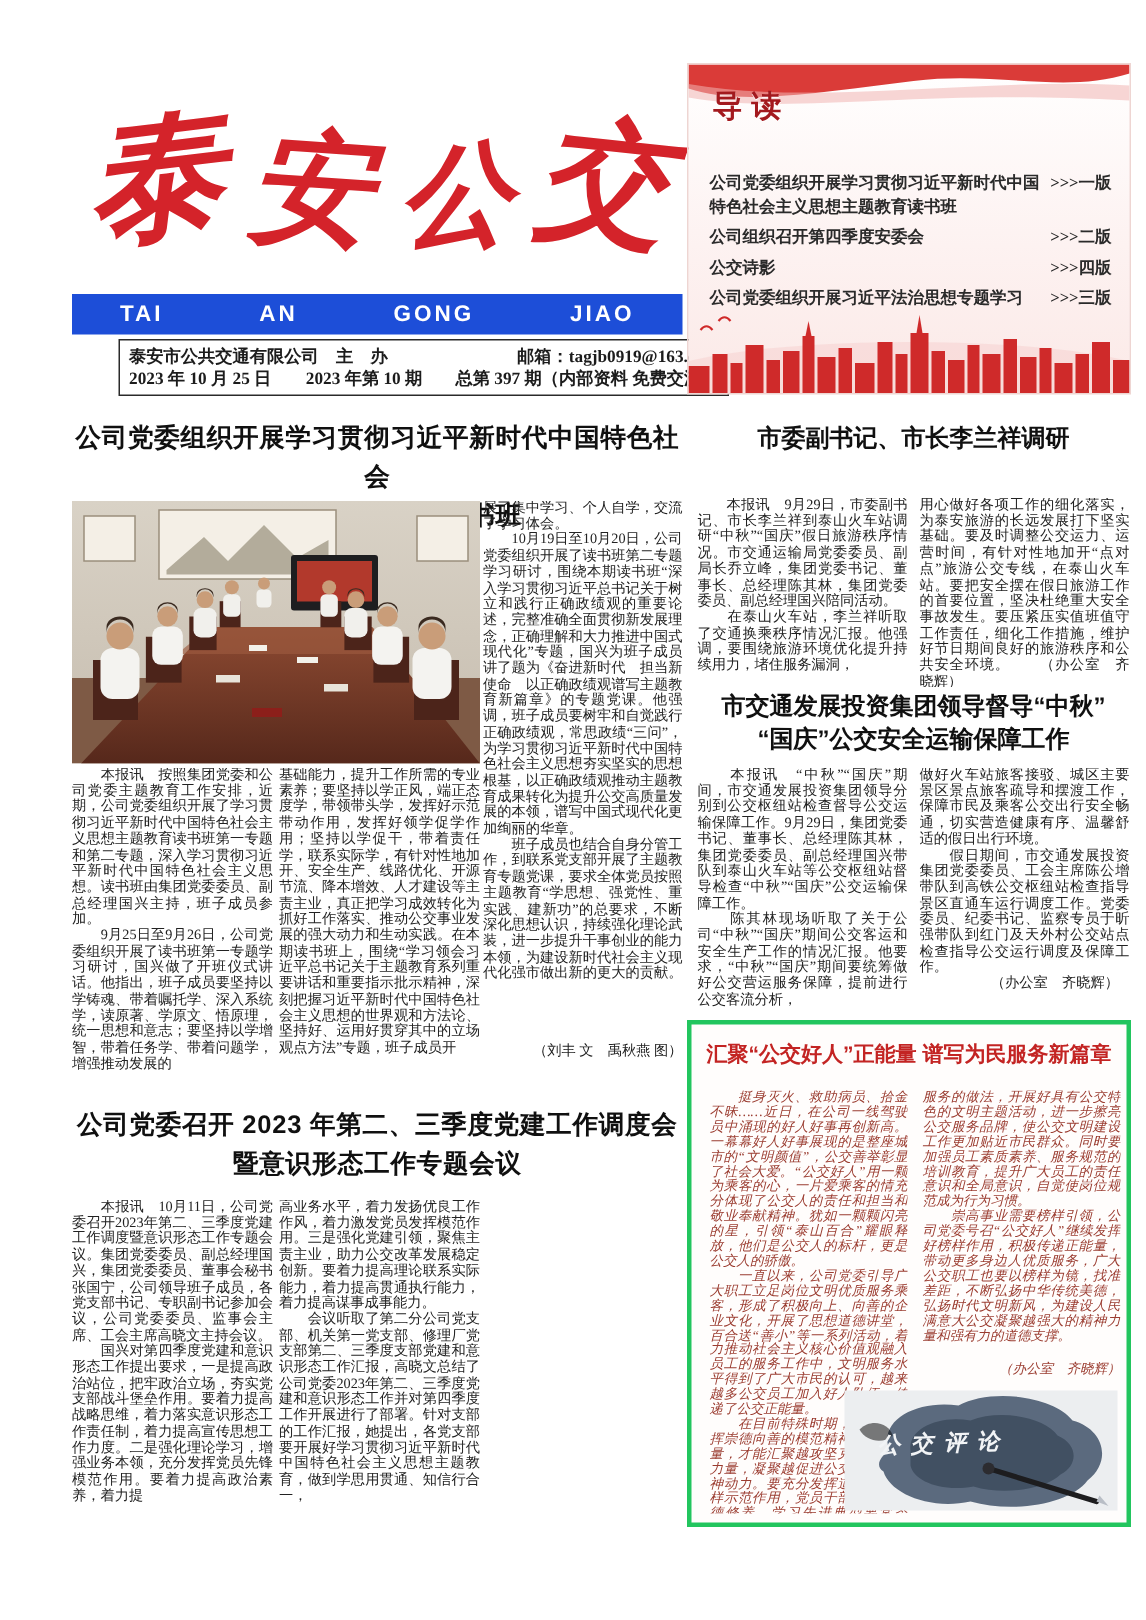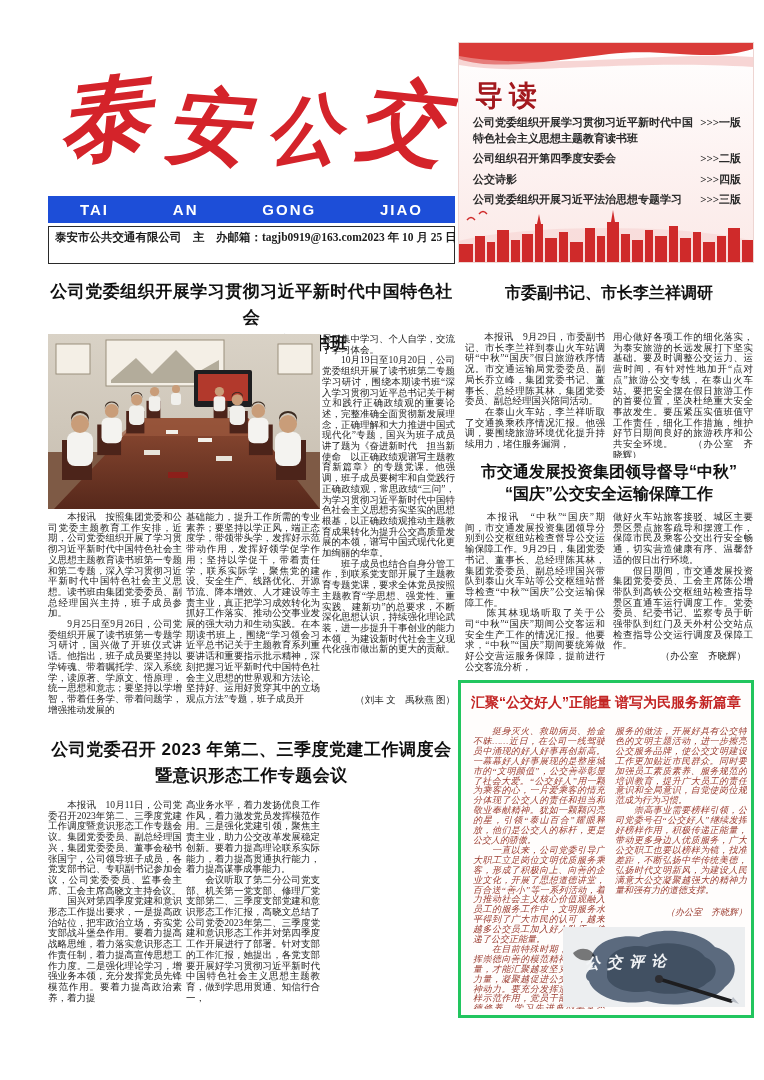--- a/index.html
+++ b/index.html
@@ -11,27 +11,27 @@
   .callig { display:flex; justify-content:space-around; align-items:center;
             color:#d4232a; font-style:italic; font-weight:bold; }
   .callig span { display:inline-block; line-height:1; font-family:"DejaVu Serif",serif; }
   .callig span:nth-child(1){ font-size:92px; transform:rotate(-7deg); }
   .callig span:nth-child(2){ font-size:82px; transform:rotate(4deg) translateY(8px); }
   .callig span:nth-child(3){ font-size:76px; transform:rotate(-3deg) translateY(12px); }
   .callig span:nth-child(4){ font-size:88px; transform:rotate(6deg) translateY(2px); }
   .bluebar { background:#1d4ed8; color:#fff; display:flex; justify-content:space-around; align-items:center;
              font-family:"Liberation Sans","DejaVu Sans",sans-serif; font-weight:bold; font-size:15px; letter-spacing:2px; }
   .infobox { border:1.5px solid #2a2a2a; font-size:11.5px; font-weight:600; padding:3px 6px; box-sizing:border-box;
-             display:flex; flex-direction:row; justify-content:space-between; }
+             display:flex; flex-direction:column; justify-content:space-between;margin-left:31px; }
   .inforow { display:flex; justify-content:space-between; white-space:nowrap; }
 
   
   .guide { background:linear-gradient(180deg,#fff 0%,#fdf2f1 55%,#fbe9e7 100%); border:1px solid #eed5d2; box-sizing:border-box; }
   .guide-title { position:absolute; left:16px; top:14px; font-family:"Liberation Sans","DejaVu Sans",sans-serif;
-                 font-weight:bold; font-size:28px; letter-spacing:6px; color:#a3191e; text-shadow:0 1px 0 #fff;margin-top:20px; }
+                 font-weight:bold; font-size:20px; letter-spacing:6px; color:#a3191e; text-shadow:0 1px 0 #fff; }
   .guide-items { position:absolute; left:14px; top:72px; width:268px; }
   .guide-item { display:flex; justify-content:space-between; gap:6px;
                 font-size:11px; font-weight:bold; color:#2a2a2a; line-height:15.5px; margin-bottom:5px; }
   .guide-item .pg { white-space:nowrap; }
 
   
   .hl { font-family:"Liberation Sans","DejaVu Sans",sans-serif; font-weight:bold; text-align:center; color:#101010; }
   .hl-main { font-size:17px; line-height:26px; letter-spacing:0.5px; }
   .hl-side { font-size:16px; line-height:22px; }
   .col { font-size:9.5px; line-height:10.7px; text-align:justify; white-space:pre-line;
@@ -224,21 +224,21 @@
         </g>
     </g>
     <g transform="translate(128,58) scale(0.5)">
         <rect x="-10" y="2" width="20" height="24" rx="6" fill="#f1f0ec"></rect>
         <circle cx="0" cy="-6" r="8" fill="#c99d79"></circle>
       </g>
   </svg>
 
   <div class="abs col" style="left:48px; top:512px; width:134px; height:202px;">　　本报讯　按照集团党委和公司党委主题教育工作安排，近期，公司党委组织开展了学习贯彻习近平新时代中国特色社会主义思想主题教育读书班第一专题和第二专题，深入学习贯彻习近平新时代中国特色社会主义思想。读书班由集团党委委员、副总经理国兴主持，班子成员参加。
 　　9月25日至9月26日，公司党委组织开展了读书班第一专题学习研讨，国兴做了开班仪式讲话。他指出，班子成员要坚持以学铸魂、带着嘱托学、深入系统学，读原著、学原文、悟原理，统一思想和意志；要坚持以学增智，带着任务学、带着问题学，增强推动发展的</div>
-  <div class="abs col" style="left:186px; top:512px; width:134px; height:202px;">基础能力，提升工作所需的专业素养；要坚持以学正风，端正态度学，带领带头学，发挥好示范带动作用，发挥好领学促学作用；坚持以学促干，带着责任学，联系实际学，聚焦党的建设、安全生产、线路优化、开源节流、降本增效、人才建设等主责主业，真正把学习成效转化为抓好工作落实、推动公交事业发展的强大动力和生动实践。在本期读书班上，围绕“学习领会习近平总书记关于主题教育系列重要讲话和重要指示批示精神，深刻把握习近平新时代中国特色社会主义思想的世界观和方法论、坚持好、运用好贯穿其中的立场观点方法”专题，班子成员开</div>
+  <div class="abs col" style="left:186px; top:512px; width:134px; height:202px;">基础能力，提升工作所需的专业素养；要坚持以学正风，端正态度学，带领带头学，发挥好示范带动作用，发挥好领学促学作用；坚持以学促干，带着责任学，联系实际学，有针对性地加开、安全生产、线路优化、开源节流、降本增效、人才建设等主责主业，真正把学习成效转化为抓好工作落实、推动公交事业发展的强大动力和生动实践。在本期读书班上，围绕“学习领会习近平总书记关于主题教育系列重要讲话和重要指示批示精神，深刻把握习近平新时代中国特色社会主义思想的世界观和方法论、坚持好、运用好贯穿其中的立场观点方法”专题，班子成员开</div>
   <div class="abs col" style="left:322px; top:334px; width:133px; height:356px;">展了集中学习、个人自学，交流了学习体会。
 　　10月19日至10月20日，公司党委组织开展了读书班第二专题学习研讨，围绕本期读书班“深入学习贯彻习近平总书记关于树立和践行正确政绩观的重要论述，完整准确全面贯彻新发展理念，正确理解和大力推进中国式现代化”专题，国兴为班子成员讲了题为《奋进新时代　担当新使命　以正确政绩观谱写主题教育新篇章》的专题党课。他强调，班子成员要树牢和自觉践行正确政绩观，常思政绩“三问”，为学习贯彻习近平新时代中国特色社会主义思想夯实坚实的思想根基，以正确政绩观推动主题教育成果转化为提升公交高质量发展的本领，谱写中国式现代化更加绚丽的华章。
 　　班子成员也结合自身分管工作，到联系党支部开展了主题教育专题党课，要求全体党员按照主题教育“学思想、强党性、重实践、建新功”的总要求，不断深化思想认识，持续强化理论武装，进一步提升干事创业的能力本领，为建设新时代社会主义现代化强市做出新的更大的贡献。</div>
   <div class="abs byline" style="left:322px; top:694px; width:133px;">（刘丰 文　禹秋燕 图）</div>
 
   <div class="abs hl hl-main" style="left:48px; top:737px; width:407px;">
     <div>公司党委召开 2023 年第二、三季度党建工作调度会</div>
     <div>暨意识形态工作专题会议</div>
   </div>
   <div class="abs col" style="left:48px; top:800px; width:134px; height:260px;">　　本报讯　10月11日，公司党委召开2023年第二、三季度党建工作调度暨意识形态工作专题会议。集团党委委员、副总经理国兴，集团党委委员、董事会秘书张国宁，公司领导班子成员，各党支部书记、专职副书记参加会议，公司党委委员、监事会主席、工会主席高晓文主持会议。

